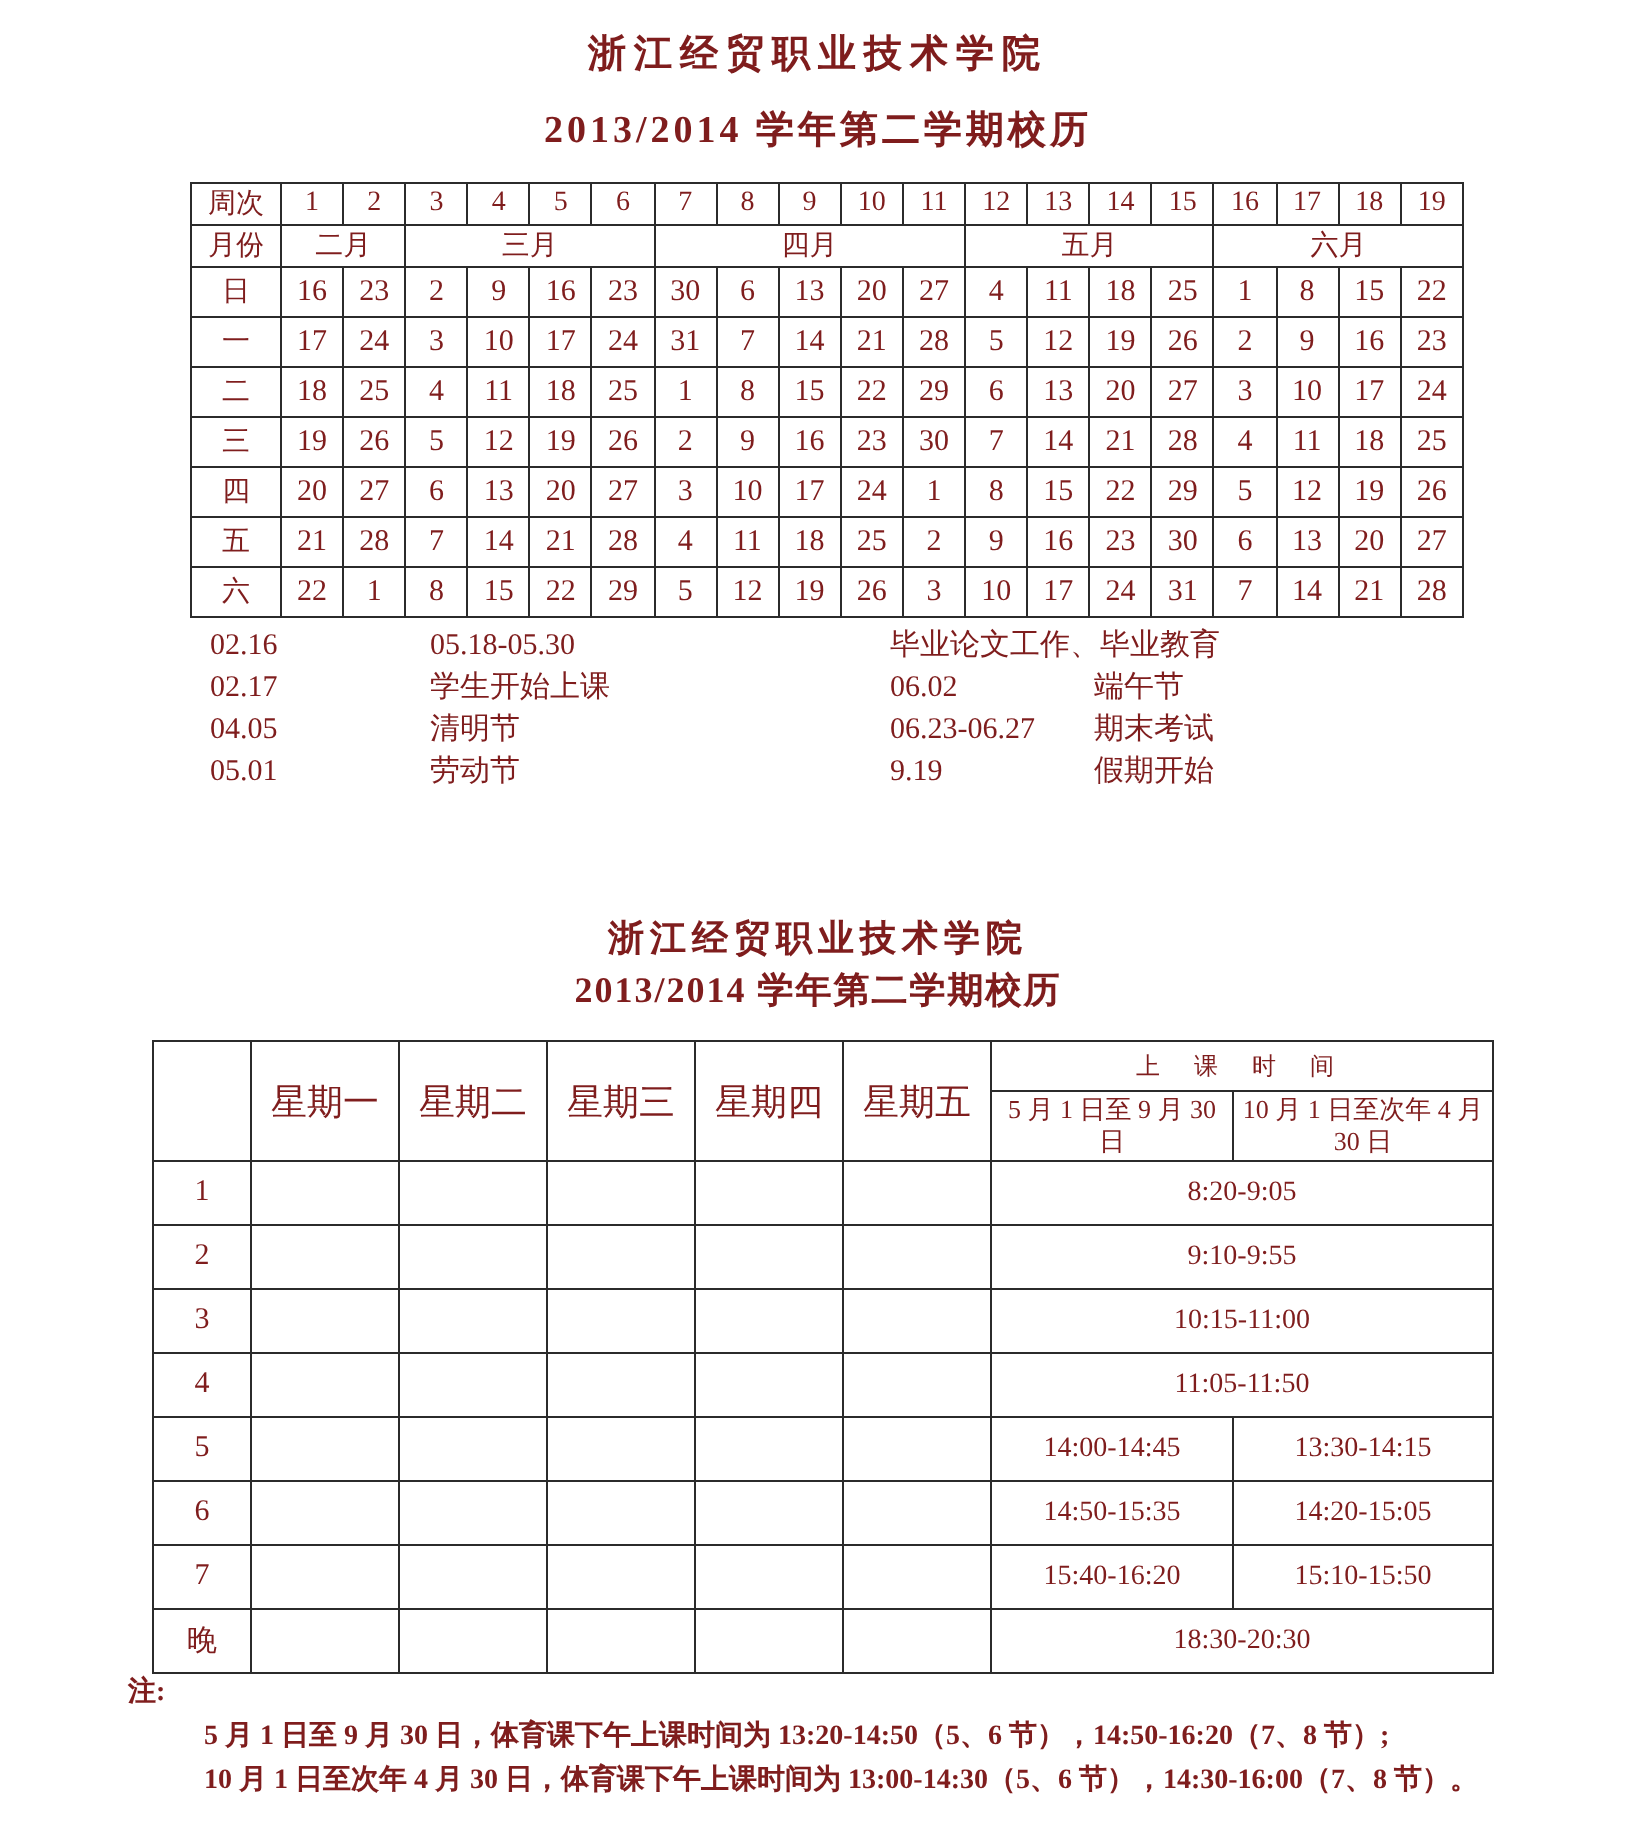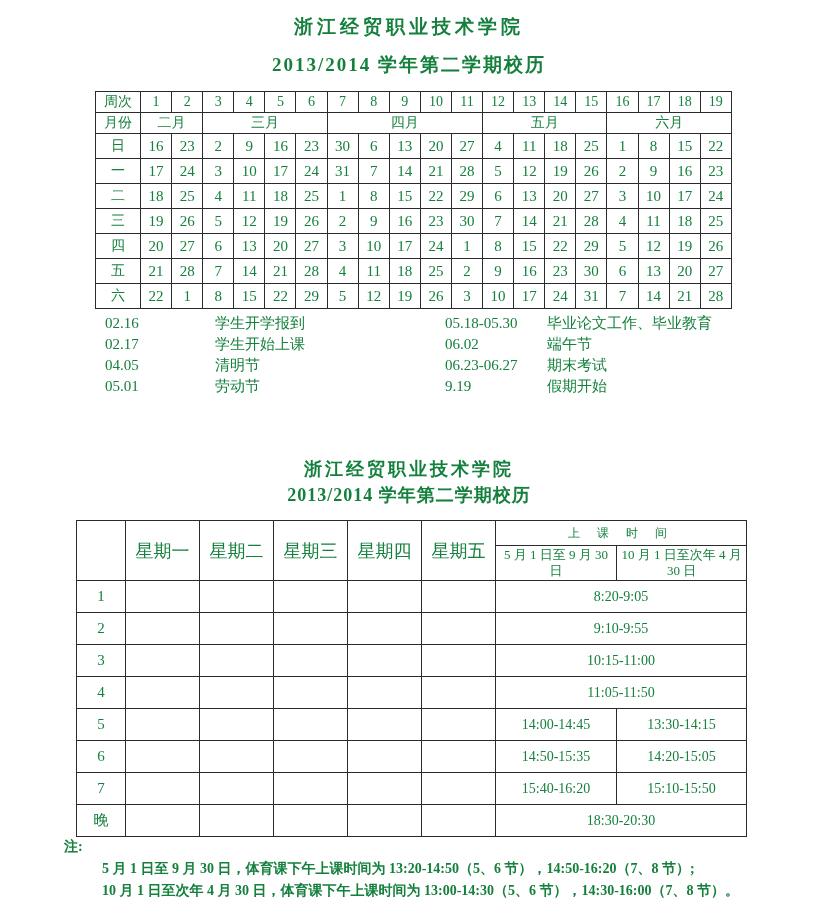--- a/index.html
+++ b/index.html
@@ -2,21 +2,21 @@
 <html><head>
 <meta charset="utf-8">
 <style>
   * { box-sizing: border-box; }
   html, body { margin: 0; padding: 0; background: #ffffff; }
   .page {
     position: relative;
     width: 818px;
     height: 914px;
     background: #ffffff;
-    color: #15803d;
+    color: #7f1d1d;
     font-family: "Liberation Serif", "DejaVu Serif", serif;
     overflow: hidden;
   }
 
   
   .doc-title { position: absolute; left: 0; width: 818px; text-align: center; font-weight: bold; }
   .title-1 { top: 14px; }
   .title-1 .t-line1 { font-size: 19px; letter-spacing: 4px; }
   .title-1 .t-line2 { font-size: 19px; letter-spacing: 2px; margin-top: 12px; }
   .title-2 { top: 457px; }
@@ -280,21 +280,20 @@
           <td>14</td>
           <td>21</td>
           <td>28</td>
         </tr>
       </tbody>
   </table>
 
   <div class="events" id="events">
       <div class="events-row">
         <span>02.16</span>
-        <span>学生开学报到</span>
         <span>05.18-05.30</span>
         <span>毕业论文工作、毕业教育</span>
       </div>
       <div class="events-row">
         <span>02.17</span>
         <span>学生开始上课</span>
         <span>06.02</span>
         <span>端午节</span>
       </div>
       <div class="events-row">

